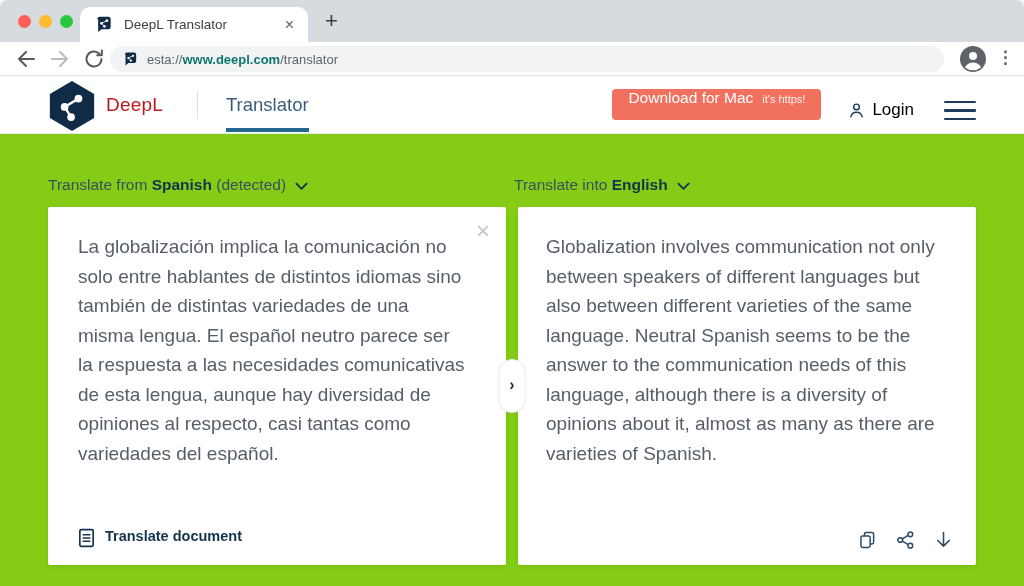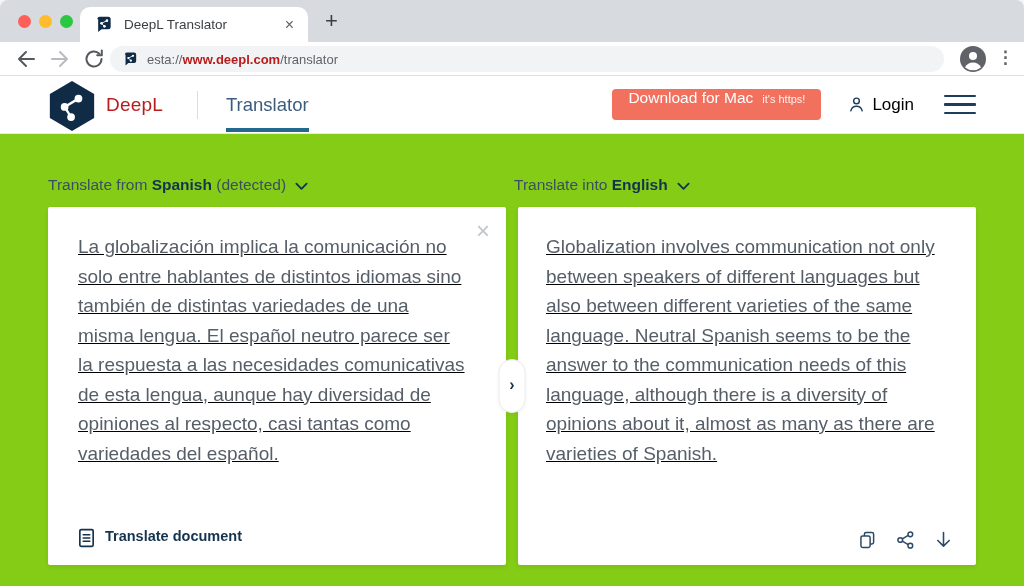--- a/index.html
+++ b/index.html
@@ -13,49 +13,49 @@
   .tab { position:absolute; left:80px; top:7px; width:228px; height:35px; background:#fff; border-radius:10px 10px 0 0; display:flex; align-items:center; padding:0 14px; }
   .tab-title { font-size:13.5px; color:#3c4043; margin-left:10px; flex:1; white-space:nowrap; overflow:hidden; }
   .tab-close { font-size:16px; color:#5f6368; cursor:default; line-height:1; }
   .newtab { position:absolute; left:325px; top:8px; font-size:22px; color:#3c4043; font-weight:300; }
   .favicon { width:20px; height:20px; flex:0 0 auto; }
 
   .toolbar { position:absolute; top:42px; left:0; width:1024px; height:34px; background:#fff; border-bottom:1px solid #dcdfe3; }
   .navbtn { position:absolute; top:5px; width:24px; height:24px; }
   .omnibox { position:absolute; left:110px; right:80px; top:4px; height:26px; background:#f1f3f4; border-radius:13px; display:flex; align-items:center; padding:0 12px; }
   .url { font-size:13px; margin-left:8px; color:#5f6368; white-space:nowrap; }
-  .url b { color:#b91c1c; font-weight:700;text-align:right; }
+  .url b { color:#0f766e; font-weight:700;text-align:right; }
   .avatar { position:absolute; right:38px; top:4px; width:26px; height:26px; }
   .menudots { position:absolute; right:10px; top:5px; font-size:17px; color:#5f6368; font-weight:700; }
 
   
   .site-header { position:absolute; top:76px; left:0; width:1024px; height:58px; background:#fff; border-bottom:1px solid #e9eaec; display:flex; align-items:center; padding:0 48px; }
   .logo { width:48px; height:52px; margin-top:2px; }
   .brand { font-size:19px; font-weight:400; color:#b91c1c; margin-left:10px; letter-spacing:0.2px; }
   .hdiv { width:1px; height:28px; background:#d9dee3; margin:0 28px 0 34px; }
   .nav-item { position:relative; font-size:18.5px; color:#3d5c7c; margin-right:38px; height:58px; display:flex; align-items:center; cursor:pointer; }
   .nav-item.active::after { content:""; position:absolute; left:0; right:0; bottom:2px; height:3.5px; background:#24688f; }
-  .header-right { margin-left:auto; display:flex; align-items:center; }
+  .header-right { margin-left:auto; display:flex; align-items:flex-end; }
   .dl-btn { background:#f1705e; border:none; border-radius:4px; height:31px; padding:0 16px; display:flex; align-items:baseline; cursor:pointer; }
   .dl-label { color:#fff; font-size:15.5px; font-family:"Liberation Sans", sans-serif; }
   .dl-note { color:rgba(255,255,255,0.92); font-size:11px; margin-left:9px; }
   .login { display:flex; align-items:center; margin-left:26px; cursor:pointer; }
   .login-label { font-size:17px; color:#000000; margin-left:6px; }
   .burger { margin-left:30px; width:32px; display:flex; flex-direction:column; gap:6px; cursor:pointer; }
   .burger span { display:block; height:2.5px; background:#1c3d5c; border-radius:1px; }
 
   
   .main { position:absolute; top:134px; left:0; width:1024px; height:452px; background:#84cc16; padding:0 48px; }
   .labels-row { display:flex; gap:4px; padding-top:42px; }
   .labels-row > div { flex:1; display:flex; align-items:center; }
   .lang-label { font-size:15.5px; color:#3b4e61; }
   .lang-label b { color:#14334f; }
   .chev { margin-left:9px; margin-top:2px; }
 
-  .panels { position:relative; display:flex; gap:12px; margin-top:13px; height:358px;text-decoration:underline; }
+  .panels { position:relative; display:flex; gap:12px; margin-top:13px; height:358px; }
   .panel { flex:1; background:#fff; position:relative; box-shadow:0 2px 5px rgba(0,0,0,0.08); border-radius:2px; }
   .panel-text { font-size:19px; line-height:29.5px; color:#565e68; padding:25px 40px 0 30px; }
   .panel.target .panel-text { padding:25px 30px 0 28px; }
   .close-x { position:absolute; top:12px; right:16px; font-size:24px; font-weight:300; color:#c3c7cb; cursor:pointer; line-height:1; }
   .swap-pill { position:absolute; left:50%; top:50%; transform:translate(-50%,-50%); width:27px; height:54px; background:#fff; border:1px solid #ececec; border-radius:14px; box-shadow:0 1px 4px rgba(0,0,0,0.05); display:flex; align-items:center; justify-content:center; cursor:pointer; z-index:2; }
   .swap-glyph { color:#14334f; font-size:16px; font-weight:700; margin-top:-2px; }
 
   .doc-action { position:absolute; left:30px; bottom:17px; display:flex; cursor:pointer; }
   .doc-action-label { font-size:14.5px; font-weight:700; color:#14334f; margin-left:10px; }
   .target-actions { position:absolute; right:22px; bottom:14px; display:flex; gap:17px; align-items:center; }

